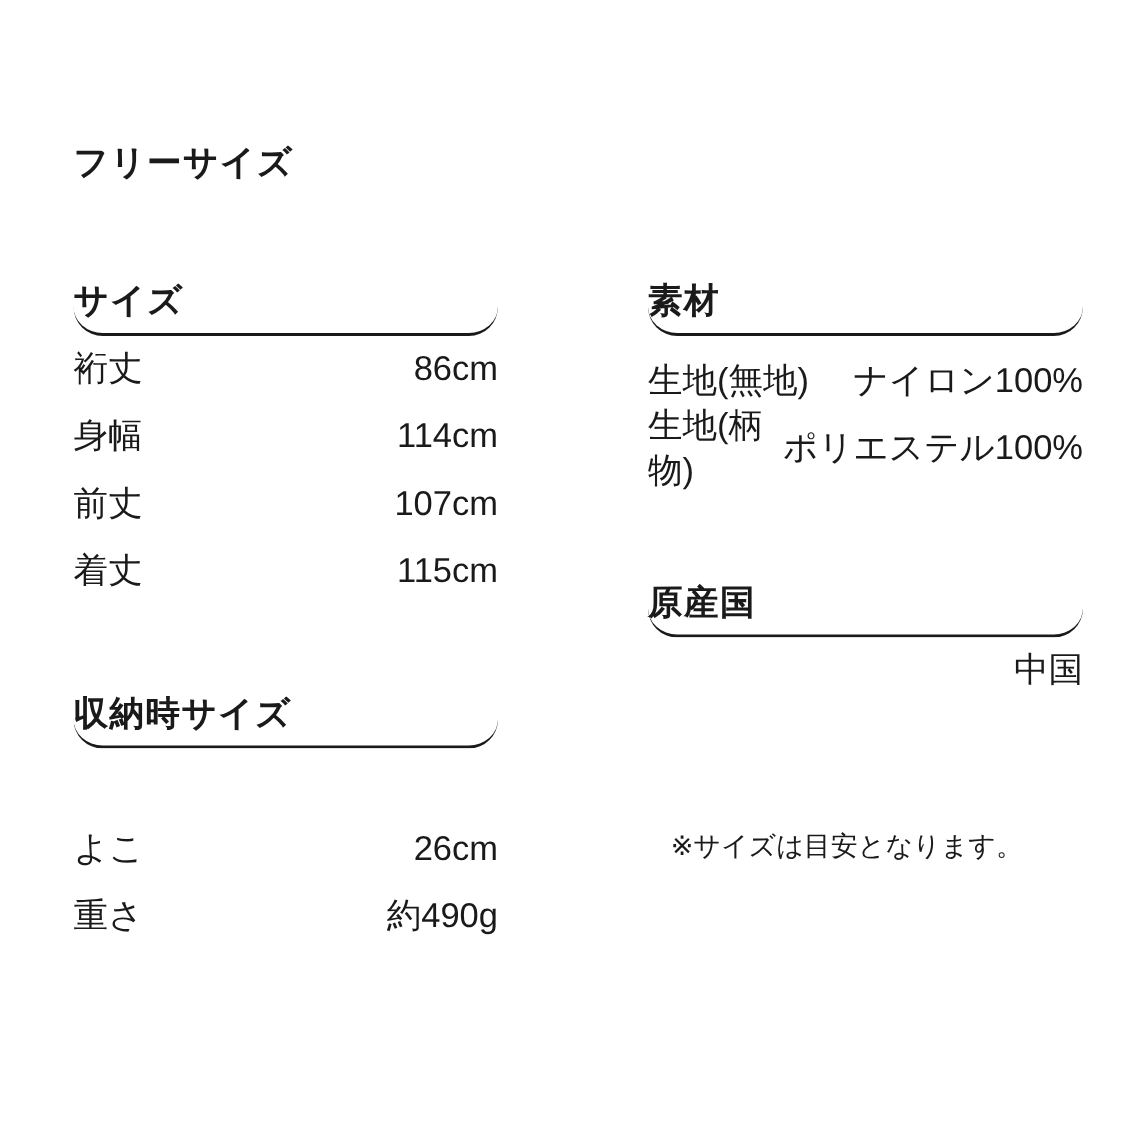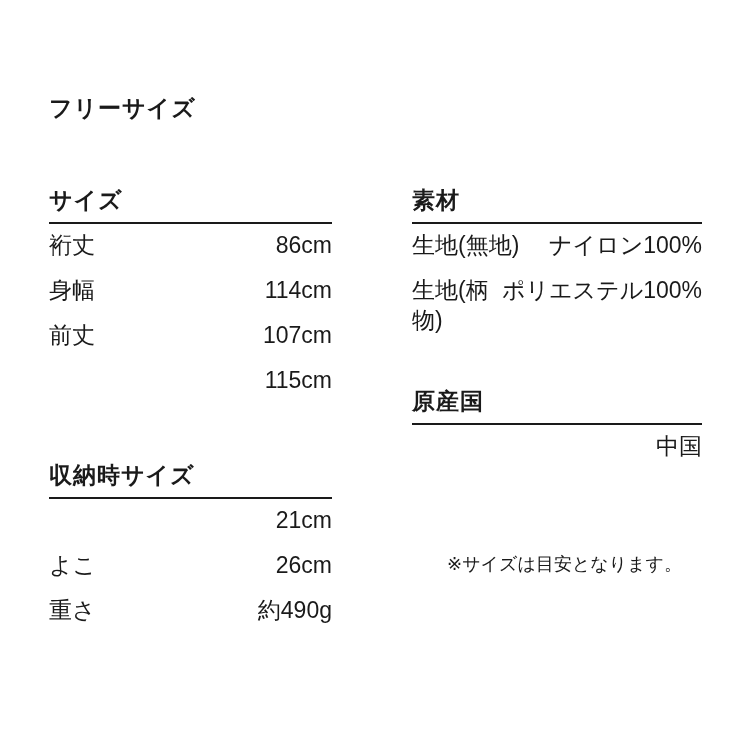--- a/index.html
+++ b/index.html
@@ -1,15 +1,15 @@
 <!DOCTYPE html>
 <html><head>
 <meta charset="utf-8">
 <style>
-  * { margin: 0; padding: 0; box-sizing: border-box; }
+  * { margin: 0; padding: 0; box-sizing: border-box; border-radius: 23px; }
   html, body { background: #ffffff; }
   body {
     font-family: "Liberation Sans", "DejaVu Sans", sans-serif;
     color: #1a1a1a;
   }
   .page {
     position: relative;
     width: 750px;
     height: 750px;
     background: #ffffff;
@@ -19,21 +19,21 @@
     position: absolute;
     left: 49px;
     top: 93px;
     font-size: 23px;
     font-weight: 700;
     line-height: 30px;
     letter-spacing: 1px;
   }
   .col { position: absolute; top: 185px; }
   .col-left  { left: 49px;  width: 283px; }
-  .col-right { left: 412px; width: 290px; }
+  .col-right { left: 432px; width: 290px; }
 
   .spec-section { width: 100%; }
   .section-heading {
     font-size: 23px;
     font-weight: 700;
     line-height: 30px;
     letter-spacing: 1px;
     padding-bottom: 7px;
     border-bottom: 2px solid #1a1a1a;
   }
@@ -42,21 +42,21 @@
     display: flex;
     height: 45px;
     align-items: flex-start;
     font-size: 23px;
     line-height: 30px;
   }
   
   .fixed-cols .row .label { width: 149px; flex: 0 0 149px; }
   .fixed-cols .row .value { flex: 1; text-align: right; }
   
-  .spread-cols .row { justify-content: space-between; }
+  .spread-cols .row { justify-content: space-between; align-items: center; }
   .spread-cols .row .value { text-align: right; white-space: nowrap; }
 
   .section-storage { margin-top: 50px; }
   .section-origin  { margin-top: 66px; }
   .origin-value {
     margin-top: 6px;
     font-size: 23px;
     line-height: 30px;
     text-align: right;
   }
@@ -89,30 +89,30 @@
         </div>
         <div class="row">
           <span class="label">身幅</span>
           <span class="value">114cm</span>
         </div>
         <div class="row">
           <span class="label">前丈</span>
           <span class="value">107cm</span>
         </div>
         <div class="row">
+          <span class="label">着丈</span>
           <span class="value">115cm</span>
         </div>
       </div>
     </section>
 
     <section class="spec-section fixed-cols section-storage">
       <h2 class="section-heading">収納時サイズ</h2>
       <div class="rows">
         <div class="row">
-          <span class="value">21cm</span>
         </div>
         <div class="row">
           <span class="label">よこ</span>
           <span class="value">26cm</span>
         </div>
         <div class="row">
           <span class="label">重さ</span>
           <span class="value">約490g</span>
         </div>
       </div>

